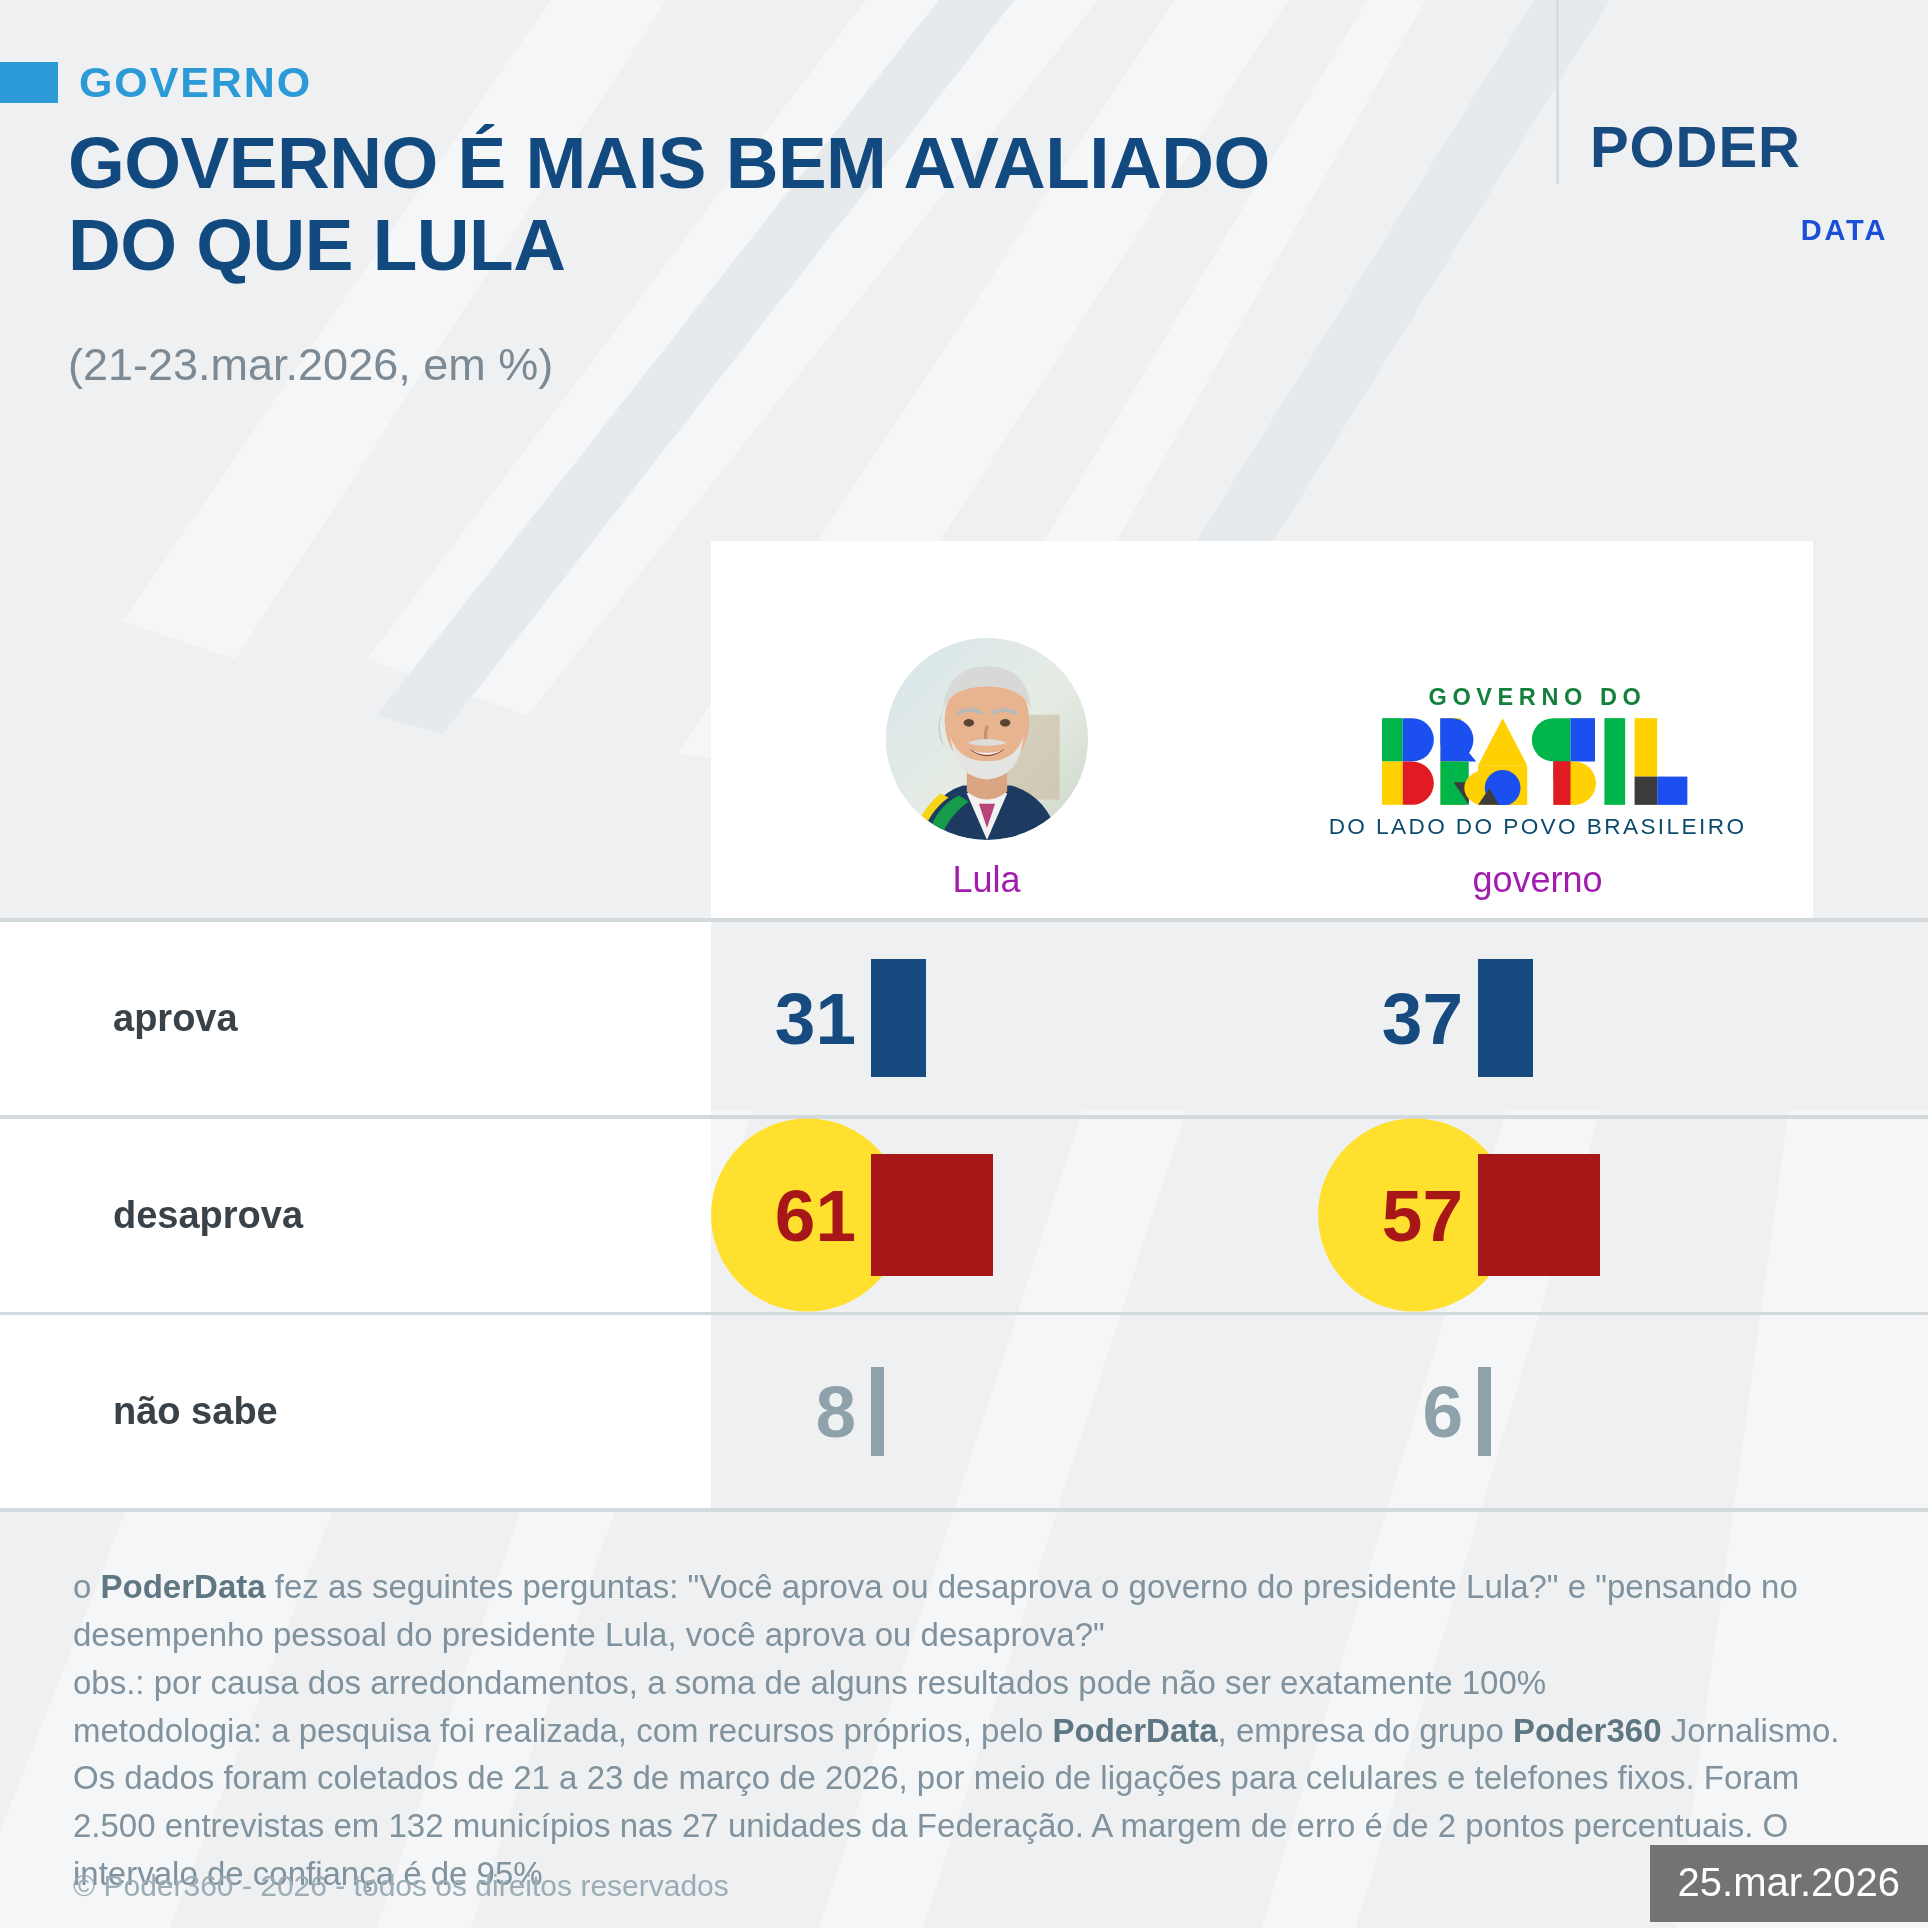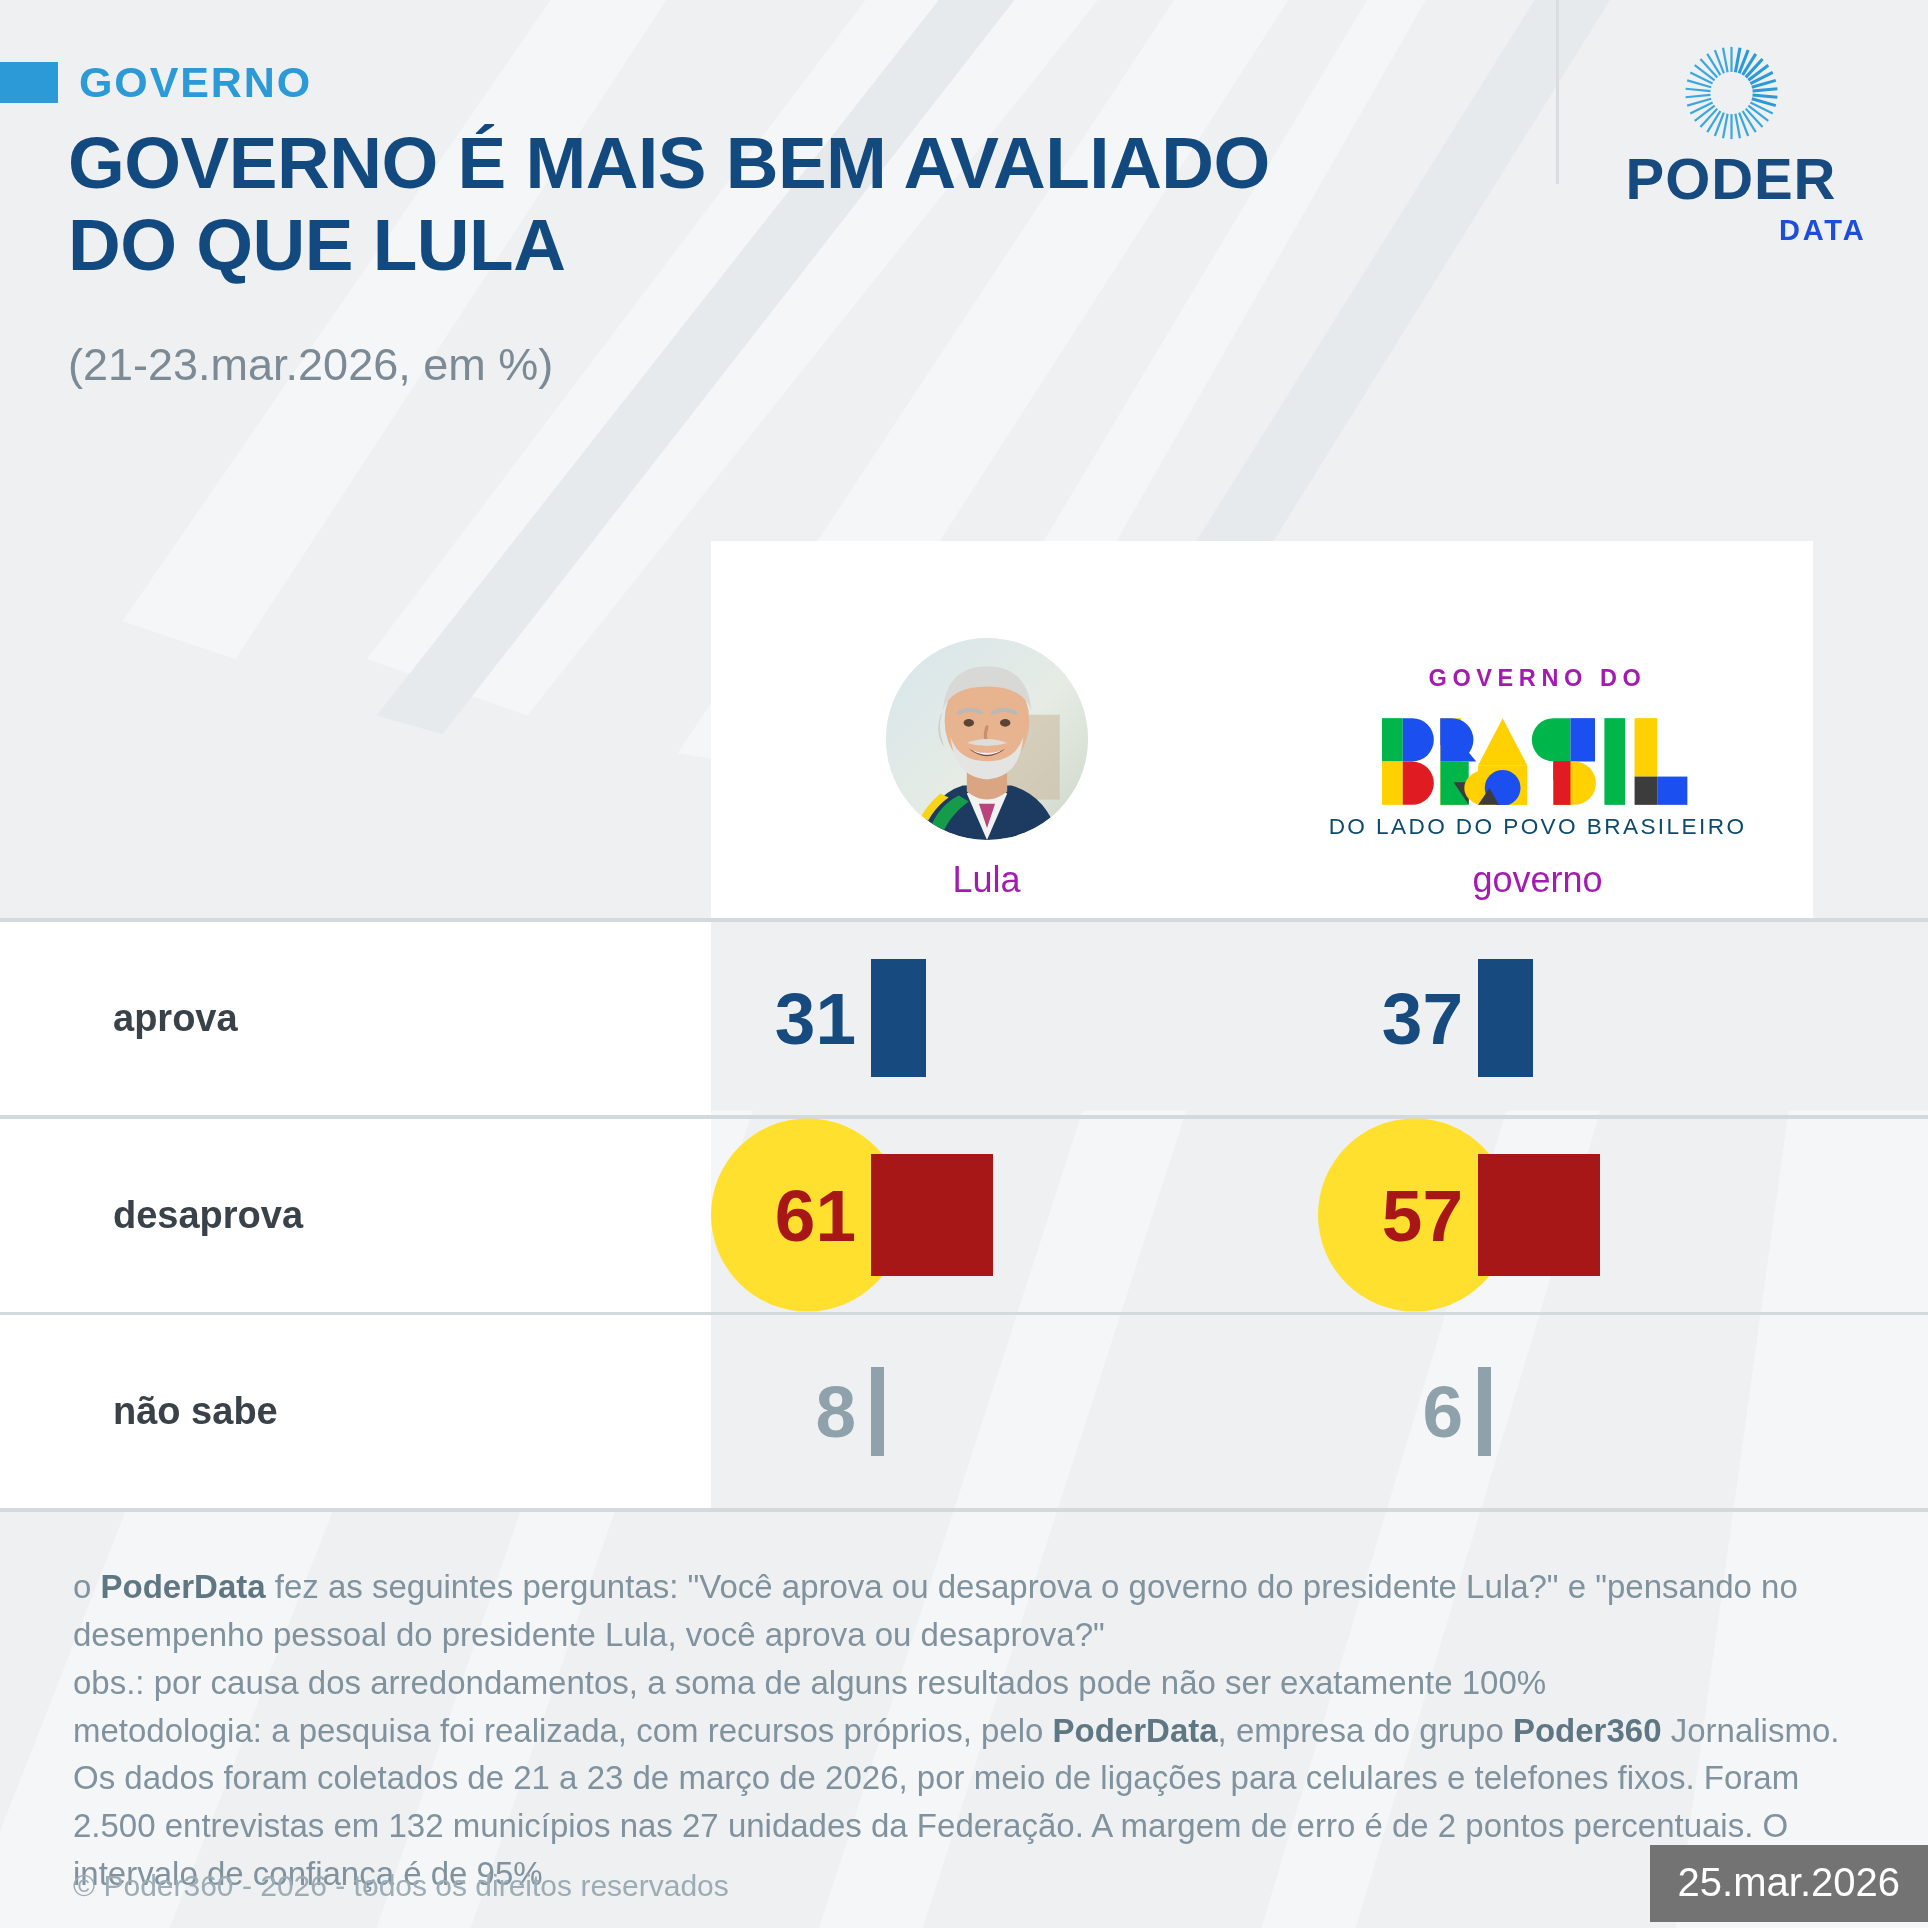--- a/index.html
+++ b/index.html
@@ -39,21 +39,21 @@
   }
   .subtitle {
     position: absolute; left: 68px; top: 339px;
     font-size: 45px; color: #7b8a94; font-weight: normal;
   }
 
   
   .pd-logo {
     position: absolute; right: 56px; top: 45px;
     width: 282px; height: 202px;
-    display: flex; flex-direction: column; align-items: center; gap: 8px;
+    display: flex; flex-direction: row; align-items: center;
   }
   .pd-divider {
     position: absolute; right: 369px; top: 0px;
     width: 2.8px; height: 184px; background: #d9dde1;
   }
   .pd-burst { width: 141px; height: 141px; }
   .pd-word {
     font-size: 58px; font-weight: bold; color: #174a7f;
     letter-spacing: 0.9px; line-height: 0.95; margin-top: 1.9px;
   }
@@ -86,22 +86,22 @@
     display: block;
   }
   .head-label {
     font-size: 36px; font-weight: normal; color: #a21caf;
     margin-top: 19px;
   }
 
   
   .brasil-logo { display: flex; flex-direction: column; align-items: center; }
   .brasil-top {
-    font-size: 23.5px; font-weight: bold; color: #a21caf;
-    letter-spacing: 5.6px; margin-bottom: 26px;
+    font-size: 23.5px; font-weight: bold; color: #15803d;
+    letter-spacing: 5.6px; margin-bottom: 7px;
   }
   .brasil-bottom {
     font-size: 22.6px; font-weight: normal; color: #0c4a6e;
     letter-spacing: 2.4px; margin-top: 9.4px;
   }
 
   
   .data-row { height: 193px; align-items: stretch; }
   .rule { width: 1928px; height: 3.8px; background: #d2dade; }
 

